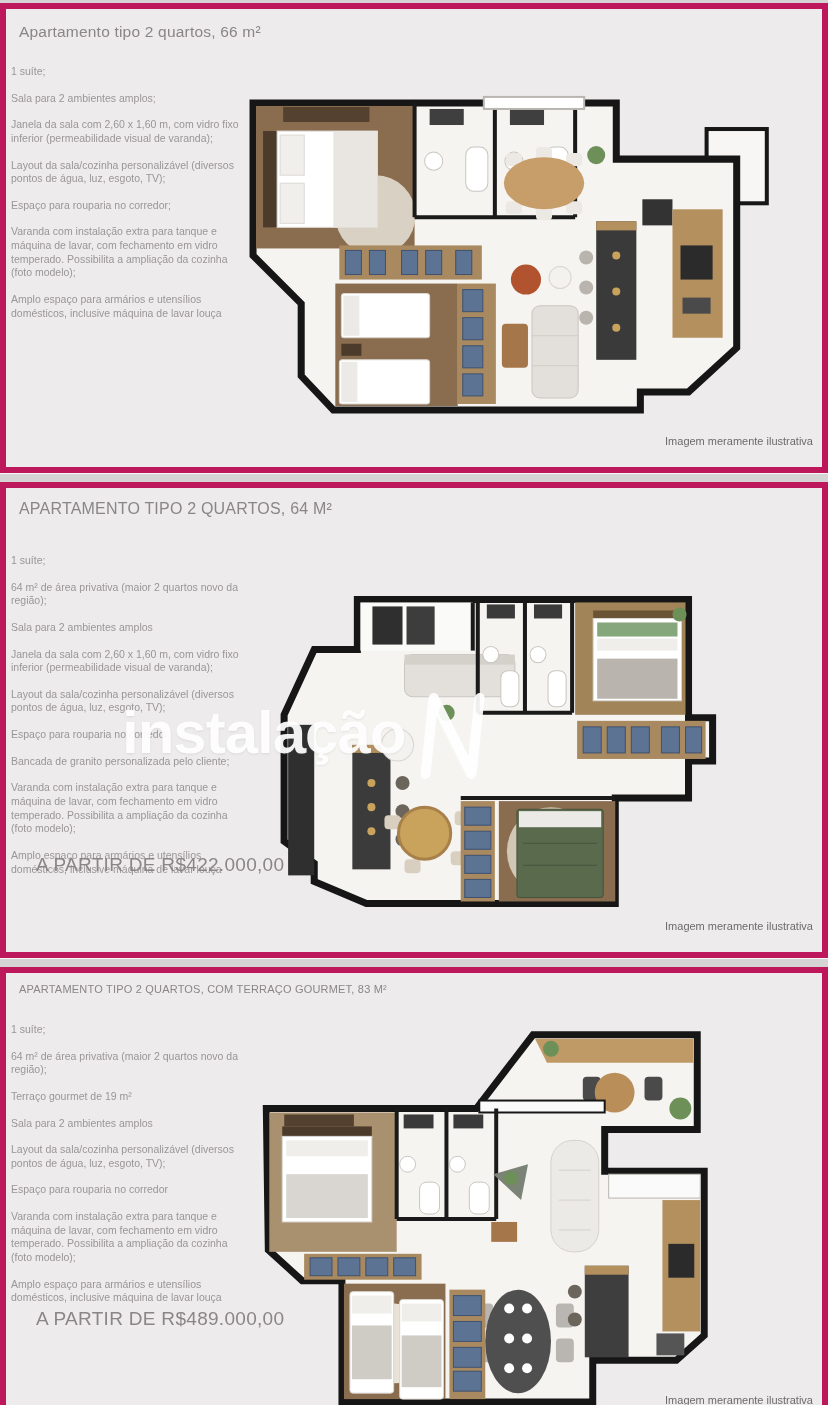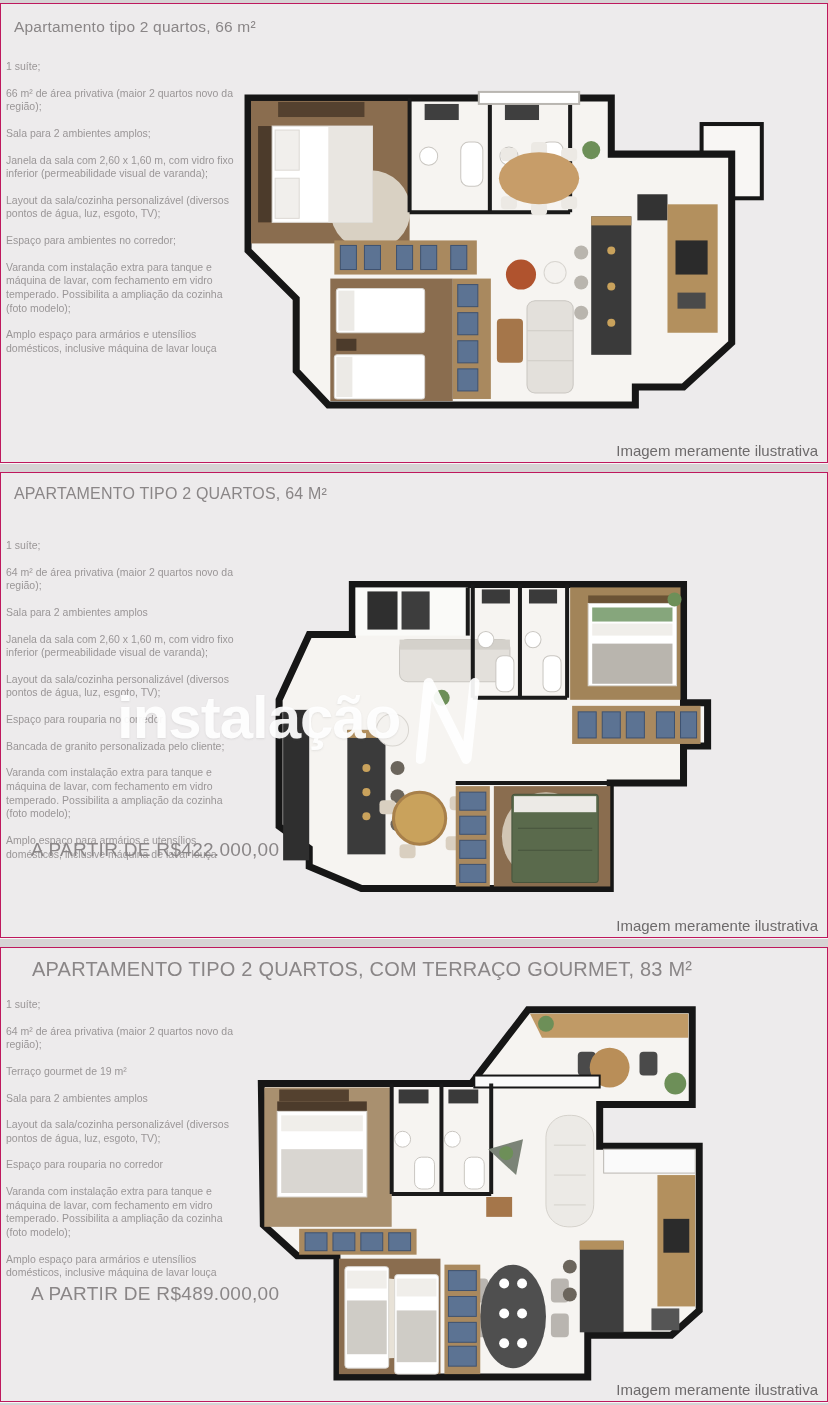--- a/index.html
+++ b/index.html
@@ -7,34 +7,34 @@
     width:828px;height:1405px;
     background:#d6d3d4;
     font-family:"Liberation Sans", sans-serif;
     position:relative;overflow:hidden;
     -webkit-font-smoothing:antialiased;
   }
   .page{position:absolute;inset:0;display:flex;flex-direction:column;gap:9px;padding-top:3px;box-sizing:border-box;}
   .card{
     position:relative;flex:1 1 auto;
     background:#edebec;
-    border:1px solid #be185d;
+    border:6px solid #be185d;
     box-shadow:0 1px 0 #f7f6f6;
     overflow:hidden;
   }
   .card.c1{height:458px;flex:0 0 458px;}
   .card.c2{height:464px;flex:0 0 464px;padding-left:28px;}
   .card.c3{height:453px;flex:0 0 453px;}
 
   .title{
     position:absolute;left:13px;top:12px;width:760px;
     font-size:16px;color:#8a8687;font-weight:400;letter-spacing:.2px;margin:0;
   }
   .c1 .title{font-size:15.5px;top:14px;}
-  .c3 .title{font-size:20px;top:10px;margin-left:18px;}
+  .c3 .title{font-size:11px;top:10px;}
 
   .bullets{position:absolute;left:5px;width:232px;}
   .c1 .bullets{top:56px;}
   .c2 .bullets{top:66px;}
   .c3 .bullets{top:50px;}
   .bullets p{
     font-size:10.5px;line-height:1.3;color:#9a9697;margin:0 0 13px;
   }
   .price{
     position:absolute;left:30px;
@@ -44,22 +44,22 @@
   .c2 .price{top:366px;}
   .c3 .price{top:335px;}
 
   .plan{position:absolute;}
   .c1 .plan{left:237px;top:84px;width:582px;height:345px;}
   .c2 .plan{left:248px;top:104px;width:572px;height:352px;}
   .c3 .plan{left:246px;top:32px;width:577px;height:418px;}
   .plan svg{width:100%;height:100%;display:block;}
 
   .disclaimer{
-    position:absolute;right:9px;bottom:3px;
-    font-size:15px;color:#6d6a6b;margin-left:16px;
+    position:absolute;right:9px;bottom:20px;
+    font-size:11px;color:#6d6a6b;margin-left:16px;
   }
 
   .watermark{
     position:absolute;left:116px;top:196px;display:flex;align-items:center;gap:16px;
     pointer-events:none;z-index:5;
   }
   .watermark .wm-text{
     font-size:60px;font-weight:700;letter-spacing:-1px;
     color:rgba(255,255,255,.93);
     text-shadow:0 1px 2px rgba(120,120,120,.15);
@@ -68,25 +68,24 @@
 </style>
 </head>
 <body>
 
 <div class="page">
 
   <section class="card c1">
     <h2 class="title">Apartamento tipo 2 quartos, 66 m²</h2>
     <div class="bullets">
       <p>1 suíte;</p>
-      <p>66 m² de área privativa (maior 2 quartos novo da região);</p>
       <p>Sala para 2 ambientes amplos;</p>
       <p>Janela da sala com 2,60 x 1,60 m, com vidro fixo inferior (permeabilidade visual de varanda);</p>
       <p>Layout da sala/cozinha personalizável (diversos pontos de água, luz, esgoto, TV);</p>
-      <p>Espaço para ambientes no corredor;</p>
+      <p>Espaço para rouparia no corredor;</p>
       <p>Varanda com instalação extra para tanque e máquina de lavar, com fechamento em vidro temperado. Possibilita a ampliação da cozinha (foto modelo);</p>
       <p>Amplo espaço para armários e utensílios domésticos, inclusive máquina de lavar louça</p>
     </div>
 
     <div class="plan">
       <svg viewBox="0 0 580 340">
 
         <rect x="462" y="34" width="60" height="74" fill="#f8f6f4" stroke="#161616" stroke-width="4"></rect>
 
         <path d="M10 8 H372 V64 H492 V252 L444 296 H396 V314 H90 L58 280 V208 L10 160 Z" fill="#f6f4f1" stroke="#161616" stroke-width="7"></path>

